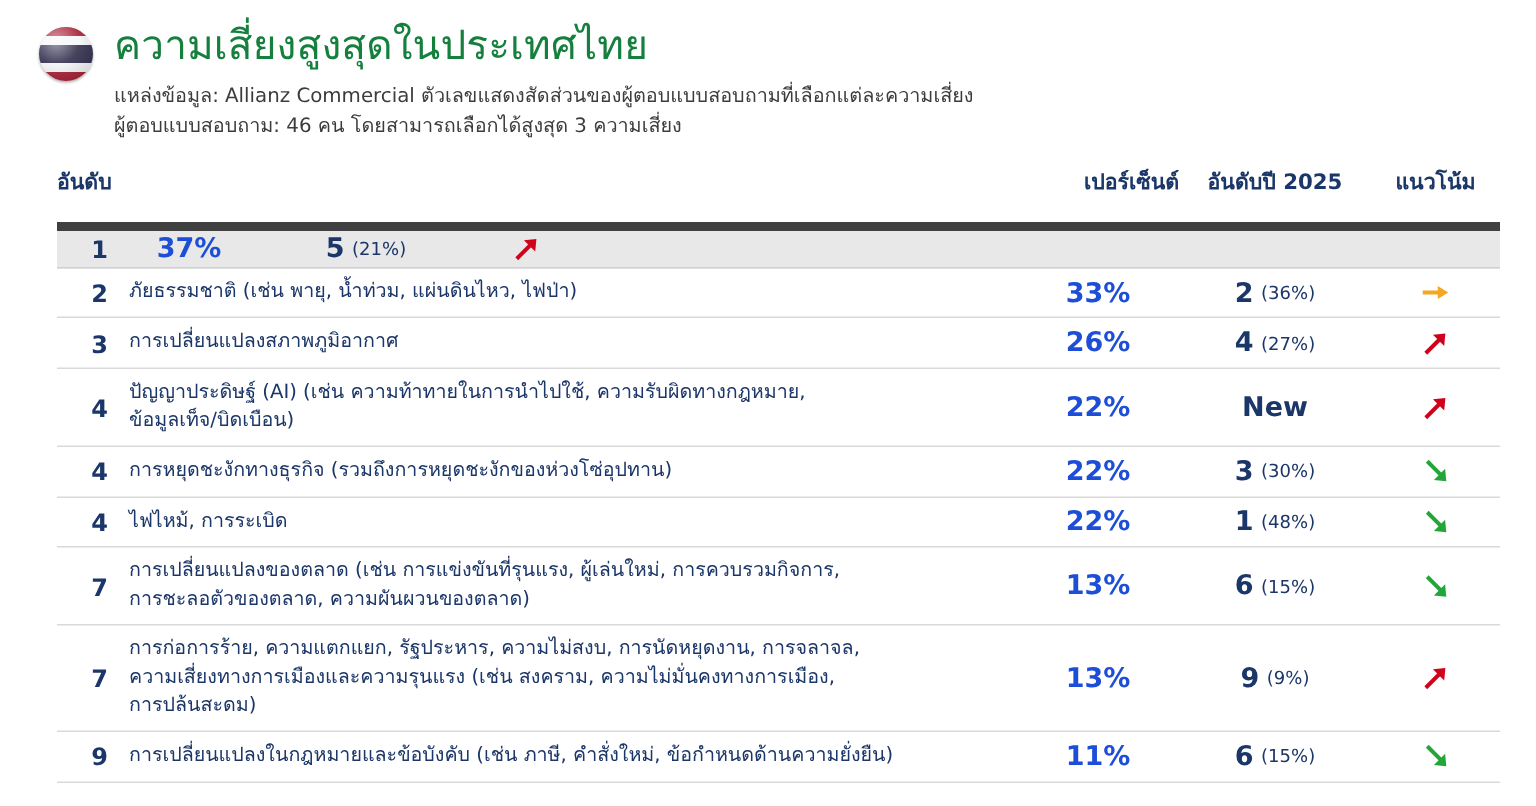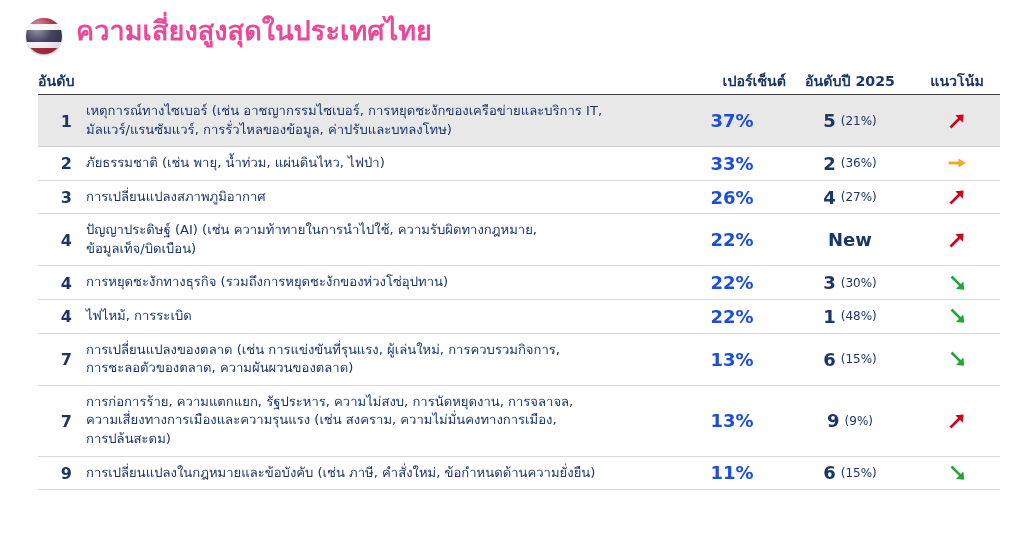--- a/index.html
+++ b/index.html
@@ -54,23 +54,23 @@
     position: absolute;
     inset: 0;
     border-radius: 50%;
     background: radial-gradient(circle at 32% 26%, rgba(255,255,255,.55) 0%, rgba(255,255,255,.12) 42%, rgba(0,0,0,.18) 100%);
   }
 
   .header-text { margin-left: 14px; }
 
   .title {
     font-size: 27px;
-    font-weight: 700;
+    font-weight: 400;
     line-height: 1.12;
-    color: #ec4899;
+    color: #15803d;
     letter-spacing: .1px;
     white-space: nowrap;
   }
 
   .subtitle {
     margin-top: 9px;
     font-size: 13.2px;
     line-height: 1.46;
     color: #3c3c3c;
     font-weight: 400;
@@ -86,22 +86,22 @@
   .row {
     display: flex;
     align-items: stretch;
     border-bottom: 1px solid #d9d9d9;
   }
   .row.highlight { background: #e8e8e8; border-bottom-color: #cfcfcf; }
 
   .colhead {
     display: flex;
     align-items: flex-end;
-    border-bottom: 1px solid #404040;
-    padding-bottom: 2px;
+    border-bottom: 6px solid #404040;
+    padding-bottom: 16px;
   }
   .colhead .c {
     font-size: 14.2px;
     font-weight: 700;
     color: #1b3668;
     white-space: nowrap;
   }
 
   .c-rank   { width: 34px;  flex: 0 0 34px;  text-align: right; }
   .c-label  { flex: 1 1 auto; padding-left: 14px; padding-right: 10px; }
@@ -174,40 +174,40 @@
     <div class="flag-icon">
       <div class="s s1"></div>
       <div class="s s2"></div>
       <div class="s s3"></div>
       <div class="s s4"></div>
       <div class="s s5"></div>
       <div class="gloss"></div>
     </div>
     <div class="header-text">
       <div class="title">ความเสี่ยงสูงสุดในประเทศไทย</div>
+      <div class="subtitle">
+        <span class="ln">แหล่งข้อมูล: Allianz Commercial ตัวเลขแสดงสัดส่วนของผู้ตอบแบบสอบถามที่เลือกแต่ละความเสี่ยง</span>
+        <span class="ln">ผู้ตอบแบบสอบถาม: 46 คน โดยสามารถเลือกได้สูงสุด 3 ความเสี่ยง</span>
+      </div>
     </div>
   </div>
 
   <div class="table">
 
     <div class="colhead">
       <div class="c c-rank">อันดับ</div>
       <div class="c c-label"></div>
       <div class="c c-pct">เปอร์เซ็นต์</div>
       <div class="c c-prev">อันดับปี 2025</div>
       <div class="c c-trend">แนวโน้ม</div>
     </div>
 
     <div id="rows-container">
         <div class="row highlight">
           <div class="c-rank">1</div>
-          <div class="c-label">
-            <span class="ln">เหตุการณ์ทางไซเบอร์ (เช่น อาชญากรรมไซเบอร์, การหยุดชะงักของเครือข่ายและบริการ IT,</span>
-            <span class="ln">มัลแวร์/แรนซัมแวร์, การรั่วไหลของข้อมูล, ค่าปรับและบทลงโทษ)</span>
-          </div>
           <div class="c-pct">37%</div>
           <div class="c-prev">
             <span class="prev-rank">5</span>
             <span class="prev-pct">(21%)</span>
           </div>
           <div class="c-trend">
             <svg class="arrow" viewBox="0 0 24 24" aria-hidden="true">
               <path d="M5.5 18.5 L17 7" stroke="#D0021B" stroke-width="2.6" stroke-linecap="butt" fill="none"></path>
               <path d="M18.6 5.4 L10.3 6.2 L17.8 13.7 Z" fill="#D0021B"></path>
             </svg>

